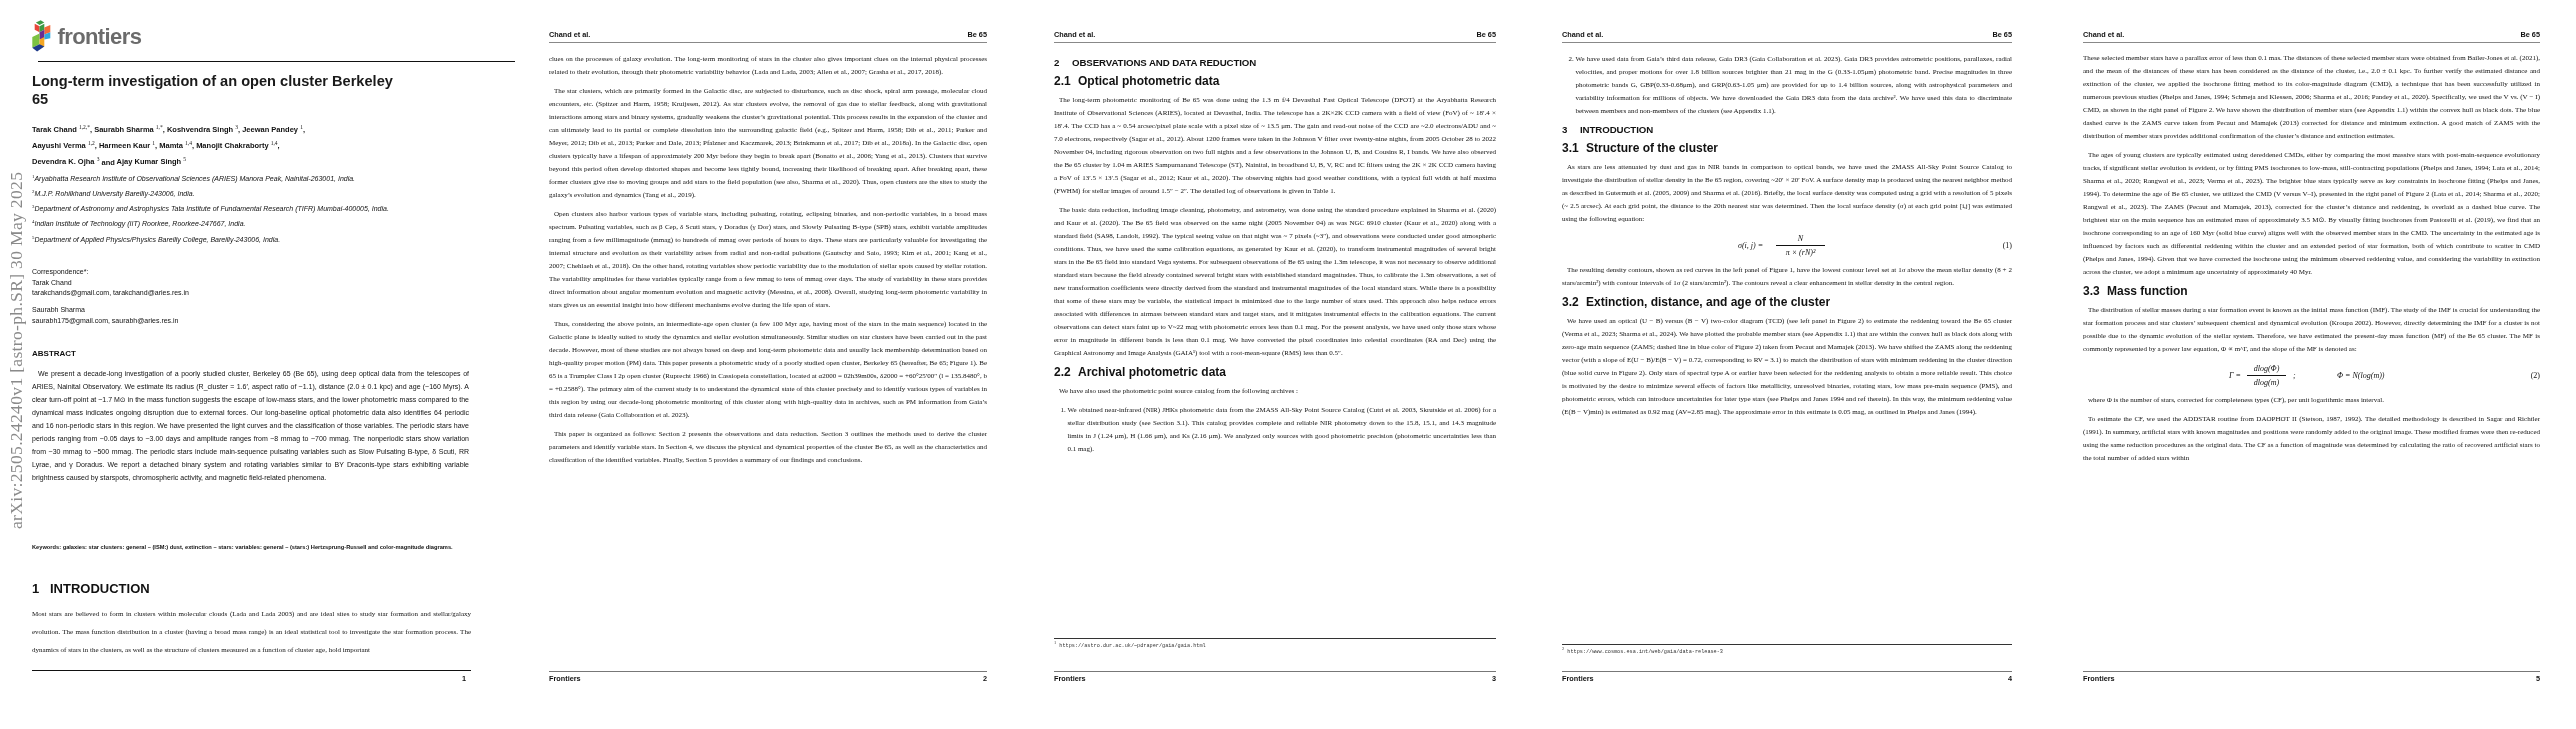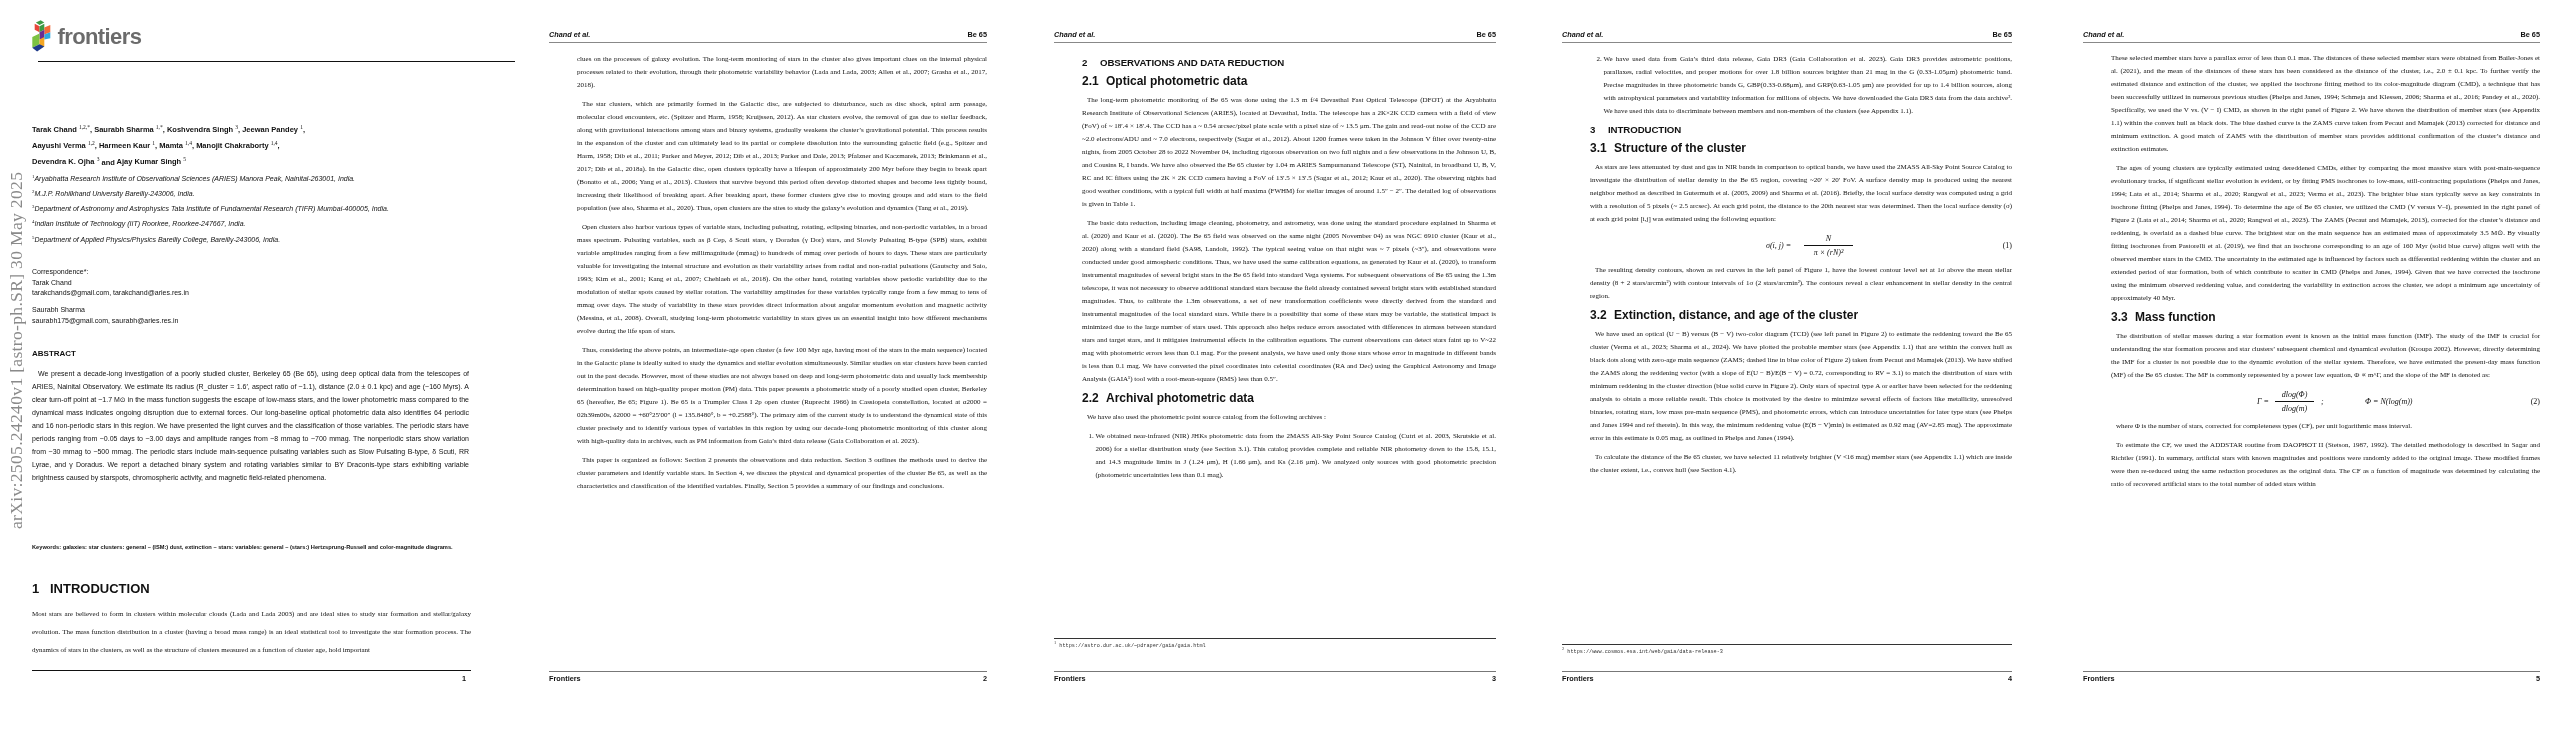--- a/index.html
+++ b/index.html
@@ -9,26 +9,26 @@
   #p2 { left: 515px; width: 515px; }
   #p3 { left: 1030px; width: 515px; }
   #p4 { left: 1546px; width: 515px; }
   #p5 { left: 2061px; width: 515px; }
   .inner { position: absolute; left: 34px; right: 34px; top: 0; bottom: 0; }
   #p2 .inner { left: 34px; right: 43px; }
   #p3 .inner { left: 24px; right: 49px; }
   #p4 .inner { left: 16px; right: 49px; }
   #p5 .inner { left: 22px; right: 36px; }
   .running-head { position: absolute; top: 29px; left: 0; right: 0; height: 13.4px; border-bottom: 1.2px solid #888; font-family: "Liberation Sans", sans-serif; font-size: 7.3px; font-weight: bold; }
-  .running-head .l { position: absolute; left: 0; top: 1.2px; font-style: italic; }
+  .running-head .l { position: absolute; left: 0; top: 1.2px; }
   .running-head .r { position: absolute; right: 0; top: 1.2px; }
   .running-foot { position: absolute; left: 0; right: 0; border-top: 1.2px solid #777; font-family: "Liberation Sans", sans-serif; font-size: 7.3px; font-weight: bold; padding-top: 2.4px; height: 12px; }
   .running-foot .l { position: absolute; left: 0; top: 2.4px; }
   .running-foot .r { position: absolute; right: 0; top: 2.4px; }
-  .body-text { position: absolute; left: 0; right: 0; font-size: 7px; line-height: 13px; text-align: justify; margin-left: 28px; }
+  .body-text { position: absolute; left: 0; right: 0; font-size: 7px; line-height: 13px; text-align: justify; }
   .body-text p { margin: 0 0 6px 0; text-indent: 4.9px; }
   .body-text p.noind { text-indent: 0; }
   h2.sec { font-family: "Liberation Sans", sans-serif; font-size: 9.7px; font-weight: bold; margin: 3.6px 0 6px 0; letter-spacing: -0.1px; }
   h3.sub { font-family: "Liberation Sans", sans-serif; font-size: 12px; font-weight: bold; margin: 6px 0 6px 0; }
   .num { display: inline-block; width: 18px; }
   .num3 { display: inline-block; width: 24px; }
   ol.list { margin: 0 0 4.9px 0; padding-left: 13.4px; }
   ol.list li { margin-bottom: 3.6px; }
   .eq { position: relative; height: 27px; margin: 1.2px 0 4.9px 0; font-style: italic; font-size: 8px; }
   .eq .frac { position: absolute; top: 0; text-align: center; }
@@ -73,20 +73,21 @@
       <polygon points="12,22 20,18 20,32 12,34" fill="#6a2c91"></polygon>
       <polygon points="20,26 30,22 30,32 20,34" fill="#30a9de"></polygon>
       <polygon points="0,30 12,24 12,42 0,48" fill="#7cc242"></polygon>
       <polygon points="12,34 20,30 20,46 12,50" fill="#f4a623"></polygon>
       <polygon points="0,48 12,42 20,46 8,54" fill="#1e3a8a"></polygon>
     </svg>
     <span class="word">frontiers</span>
   </div>
   <div class="p1-rule"></div>
 
+  <div class="title">Long-term investigation of an open cluster Berkeley 65</div>
 
   <div class="authors">
     <span><span>Tarak Chand</span> <sup>1,2,*</sup></span>,
     <span><span>Saurabh Sharma</span> <sup>1,*</sup></span>,
     <span><span>Koshvendra Singh</span> <sup>3</sup></span>,
     <span><span>Jeewan Pandey</span> <sup>1</sup></span>,<br>
     <span><span>Aayushi Verma</span> <sup>1,2</sup></span>,
     <span><span>Harmeen Kaur</span> <sup>1</sup></span>,
     <span><span>Mamta</span> <sup>1,4</sup></span>,
     <span><span>Manojit Chakraborty</span> <sup>1,4</sup></span>,<br>
@@ -188,21 +189,20 @@
         <span style="position:absolute;left:176px;top:7.3px;">σ(i, j) =</span>
         <span class="frac" style="left:214px;width:49px;">
           <span class="top">N</span>
           <span>π × (rN)²</span>
         </span>
         <span class="eqnum">(1)</span>
       </div>
       <p>The resulting density contours, shown as red curves in the left panel of Figure 1, have the lowest contour level set at 1σ above the mean stellar density (8 + 2 stars/arcmin²) with contour intervals of 1σ (2 stars/arcmin²). The contours reveal a clear enhancement in stellar density in the central region.</p>
       <h3 class="sub"><span class="num3">3.2</span><span>Extinction, distance, and age of the cluster</span></h3>
       <p>We have used an optical (U − B) versus (B − V) two-color diagram (TCD) (see left panel in Figure 2) to estimate the reddening toward the Be 65 cluster (Verma et al., 2023; Sharma et al., 2024). We have plotted the probable member stars (see Appendix 1.1) that are within the convex hull as black dots along with zero-age main sequence (ZAMS; dashed line in blue color of Figure 2) taken from Pecaut and Mamajek (2013). We have shifted the ZAMS along the reddening vector (with a slope of E(U − B)/E(B − V) = 0.72, corresponding to RV = 3.1) to match the distribution of stars with minimum reddening in the cluster direction (blue solid curve in Figure 2). Only stars of spectral type A or earlier have been selected for the reddening analysis to obtain a more reliable result. This choice is motivated by the desire to minimize several effects of factors like metallicity, unresolved binaries, rotating stars, low mass pre-main sequence (PMS), and photometric errors, which can introduce uncertainties for later type stars (see Phelps and Janes 1994 and ref therein). In this way, the minimum reddening value (E(B − V)min) is estimated as 0.92 mag (AV=2.85 mag). The approximate error in this estimate is 0.05 mag, as outlined in Phelps and Janes (1994).</p>
-      <p>To calculate the distance of the Be 65 cluster, we have selected 11 relatively brighter (V &lt;16 mag) member stars (see Appendix 1.1) which are inside the cluster extent, i.e., convex hull (see Section 4.1).</p>
     </div>
     <div class="footnote" style="top:644px;">
       <sup>2</sup> <span>https://www.cosmos.esa.int/web/gaia/data-release-3</span>
     </div>
     <div class="running-foot" style="top:671px;">
       <span class="l">Frontiers</span>
       <span class="r">4</span>
     </div>
   </div>
 </div>

